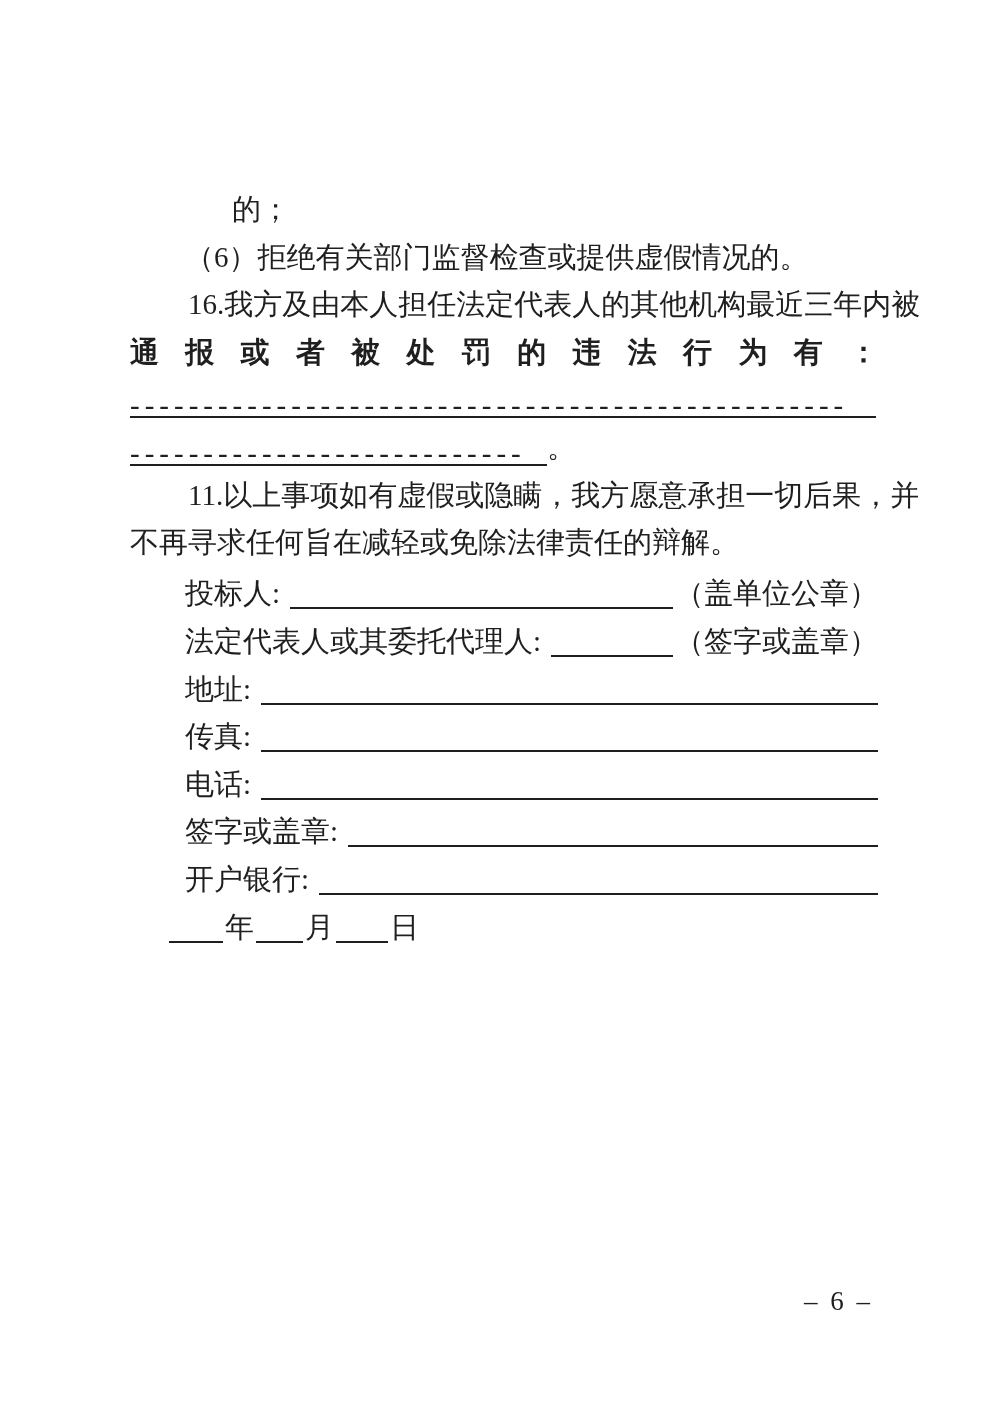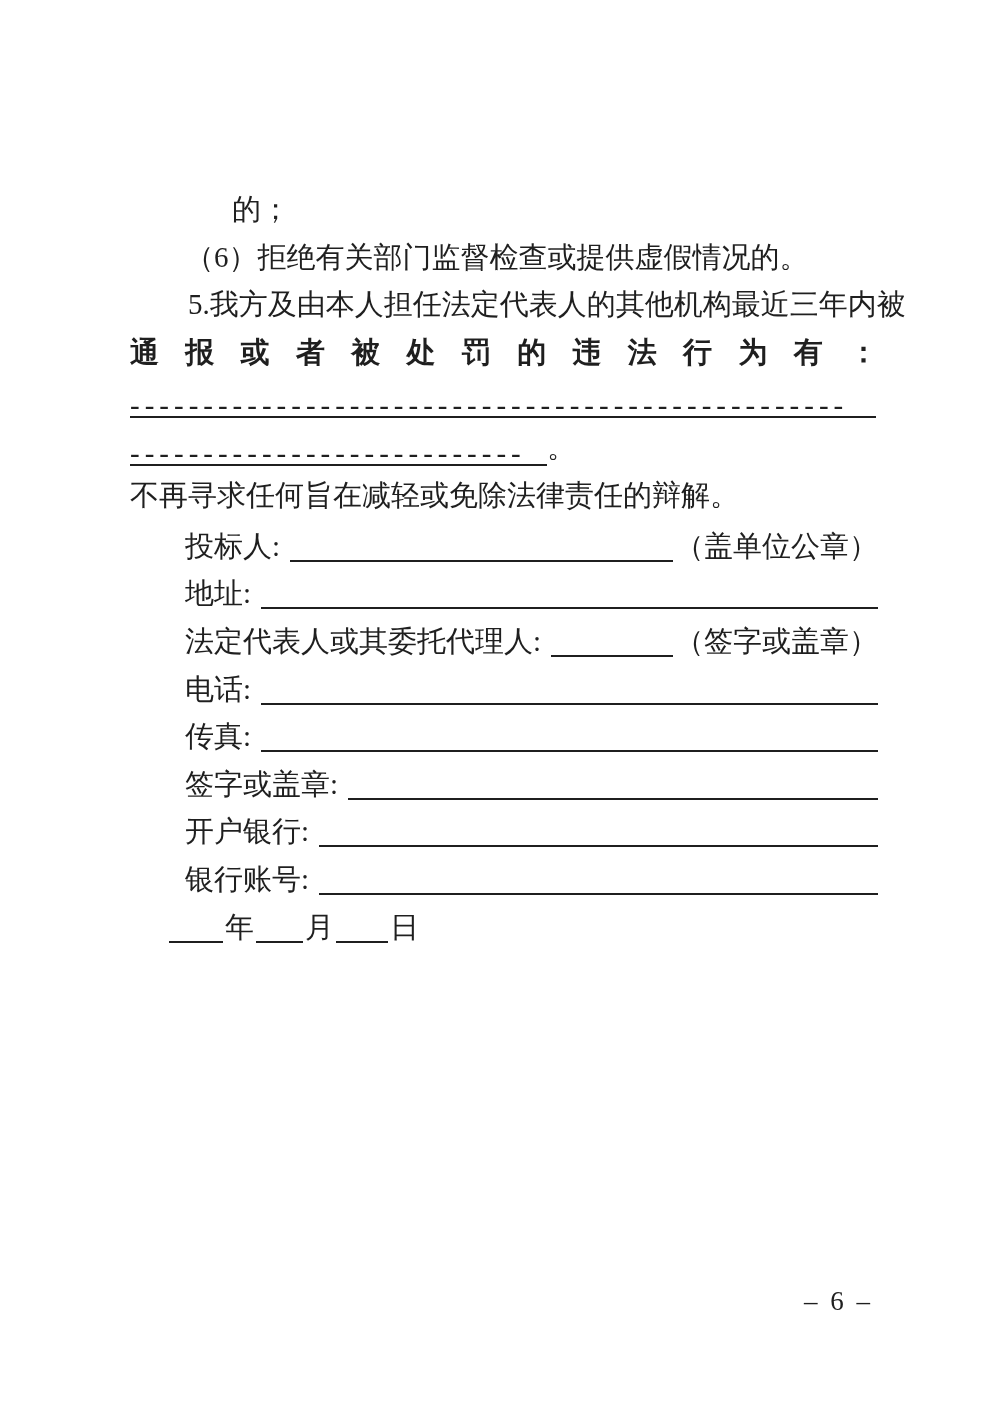--- a/index.html
+++ b/index.html
@@ -98,77 +98,74 @@
 <body>
 
 <div class="page">
   <div class="content">
 
     <div class="line indent-dangling">的；</div>
 
 
     <div class="line indent-item">（6）拒绝有关部门监督检查或提供虚假情况的。</div>
 
-    <div class="line indent-num">5.我方及由本人担任法定代表人的其他机构最近三年内被</div>
+    <div class="line indent-num">16.我方及由本人担任法定代表人的其他机构最近三年内被</div>
 
     <div class="line justified">通报或者被处罚的违法行为有：</div>
 
     <div class="dash-line">
       <span class="dash-fill full">-------------------------------------------------</span>
     </div>
 
     <div class="dash-line">
       <span class="dash-fill half">---------------------------</span><span class="dash-period">。</span>
     </div>
 
+    <div class="line indent-num">11.以上事项如有虚假或隐瞒，我方愿意承担一切后果，并</div>
 
     <div class="line">不再寻求任何旨在减轻或免除法律责任的辩解。</div>
 
     <div class="row">
       <span class="label">投标人:</span>
       <span class="fill before-suffix"></span>
       <span class="suffix">（盖单位公章）</span>
     </div>
 
     <div class="row">
-      <span class="label">地址:</span>
-      <span class="fill"></span>
-    </div>
-
-    <div class="row">
       <span class="label">法定代表人或其委托代理人:</span>
       <span class="fill before-suffix"></span>
       <span class="suffix">（签字或盖章）</span>
     </div>
 
     <div class="row">
-      <span class="label">电话:</span>
+      <span class="label">地址:</span>
       <span class="fill"></span>
     </div>
 
     <div class="row">
       <span class="label">传真:</span>
+      <span class="fill"></span>
+    </div>
+
+    <div class="row">
+      <span class="label">电话:</span>
       <span class="fill"></span>
     </div>
 
     <div class="row">
       <span class="label">签字或盖章:</span>
       <span class="fill"></span>
     </div>
 
 
     <div class="row">
       <span class="label">开户银行:</span>
       <span class="fill"></span>
     </div>
 
-    <div class="row">
-      <span class="label">银行账号:</span>
-      <span class="fill"></span>
-    </div>
 
     <div class="date-row">
       <span class="fill-date w-year"></span>
       <span class="label">年</span>
       <span class="fill-date w-month"></span>
       <span class="label">月</span>
       <span class="fill-date w-day"></span>
       <span class="label">日</span>
     </div>
 

